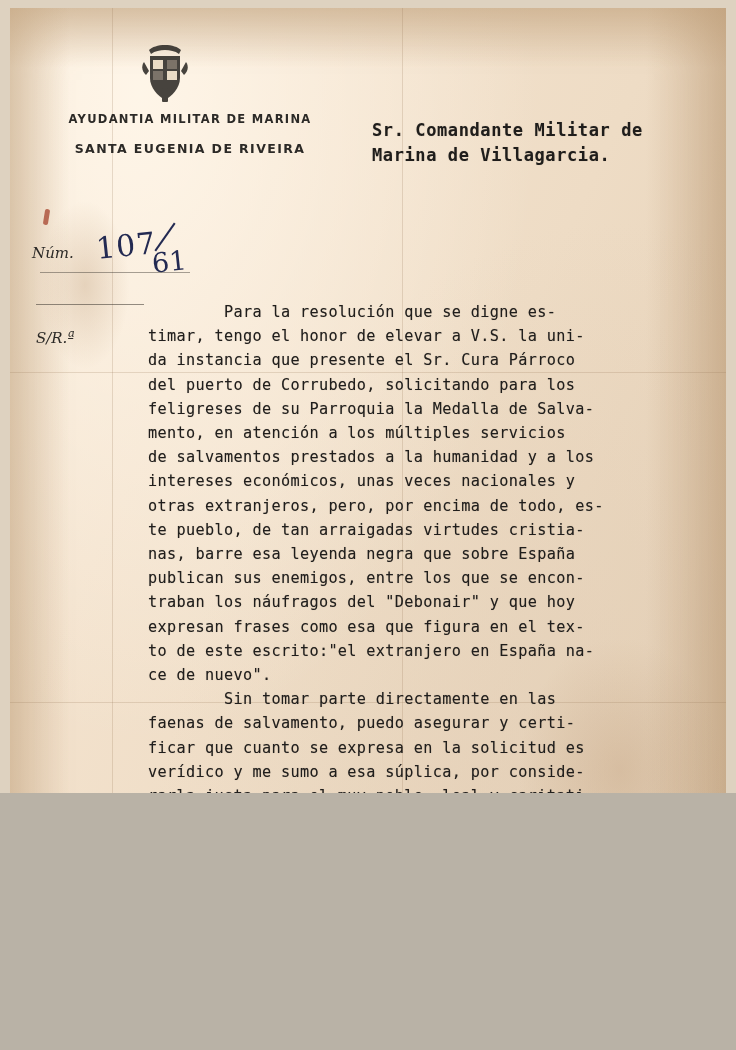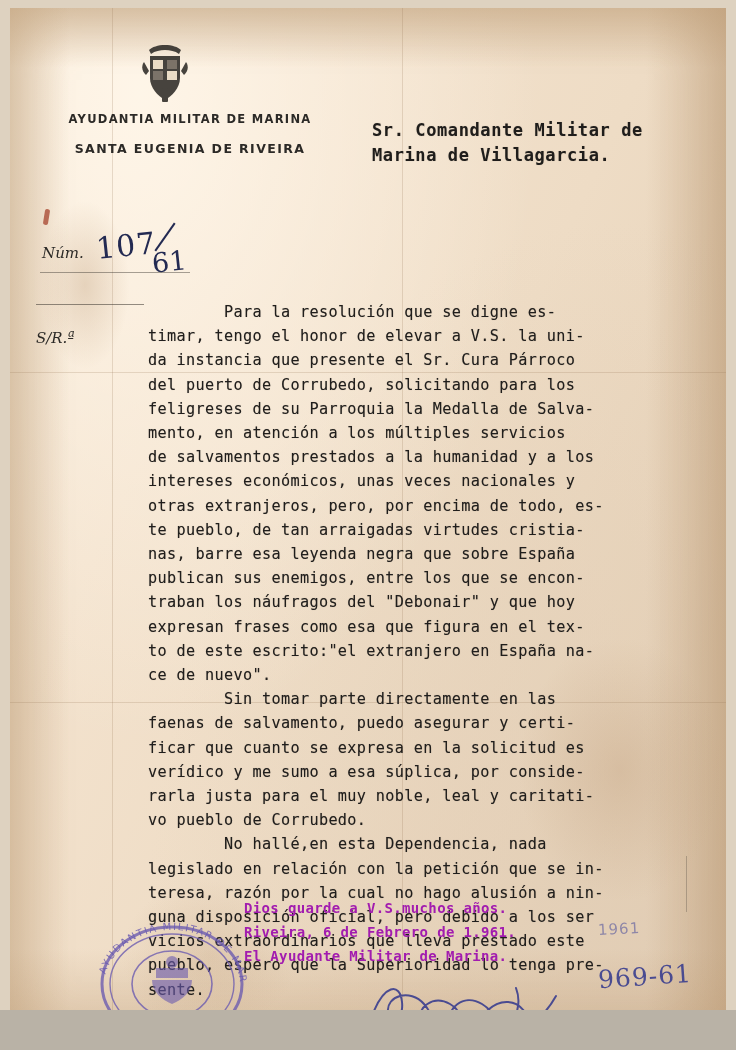--- a/index.html
+++ b/index.html
@@ -3,21 +3,21 @@
 <meta charset="utf-8">
 <style>
   html, body {
     margin: 0;
     padding: 0;
     background: #b9b2a6;
   }
   #page {
     position: relative;
     width: 736px;
-    height: 1010px;
+    height: 793px;
     overflow: hidden;
     background: #ded2c0;
     font-family: "DejaVu Sans Mono", monospace;
   }
   
   .paper {
     position: absolute;
     left: 10px;
     top: 8px;
     width: 716px;
@@ -120,21 +120,21 @@
     font-size: 17px;
     line-height: 25px;
     letter-spacing: 0.6px;
     font-weight: bold;
     text-shadow: 0 0 1px rgba(60,50,40,0.25);
   }
 
   
   .num-label {
     position: absolute;
-    left: 42px;
+    left: 32px;
     top: 244px;
     font-family: "DejaVu Serif", serif;
     font-style: italic;
     font-size: 15px;
     color: #2b2926;
   }
   .num-value {
     position: absolute;
     left: 96px;
     top: 228px;

